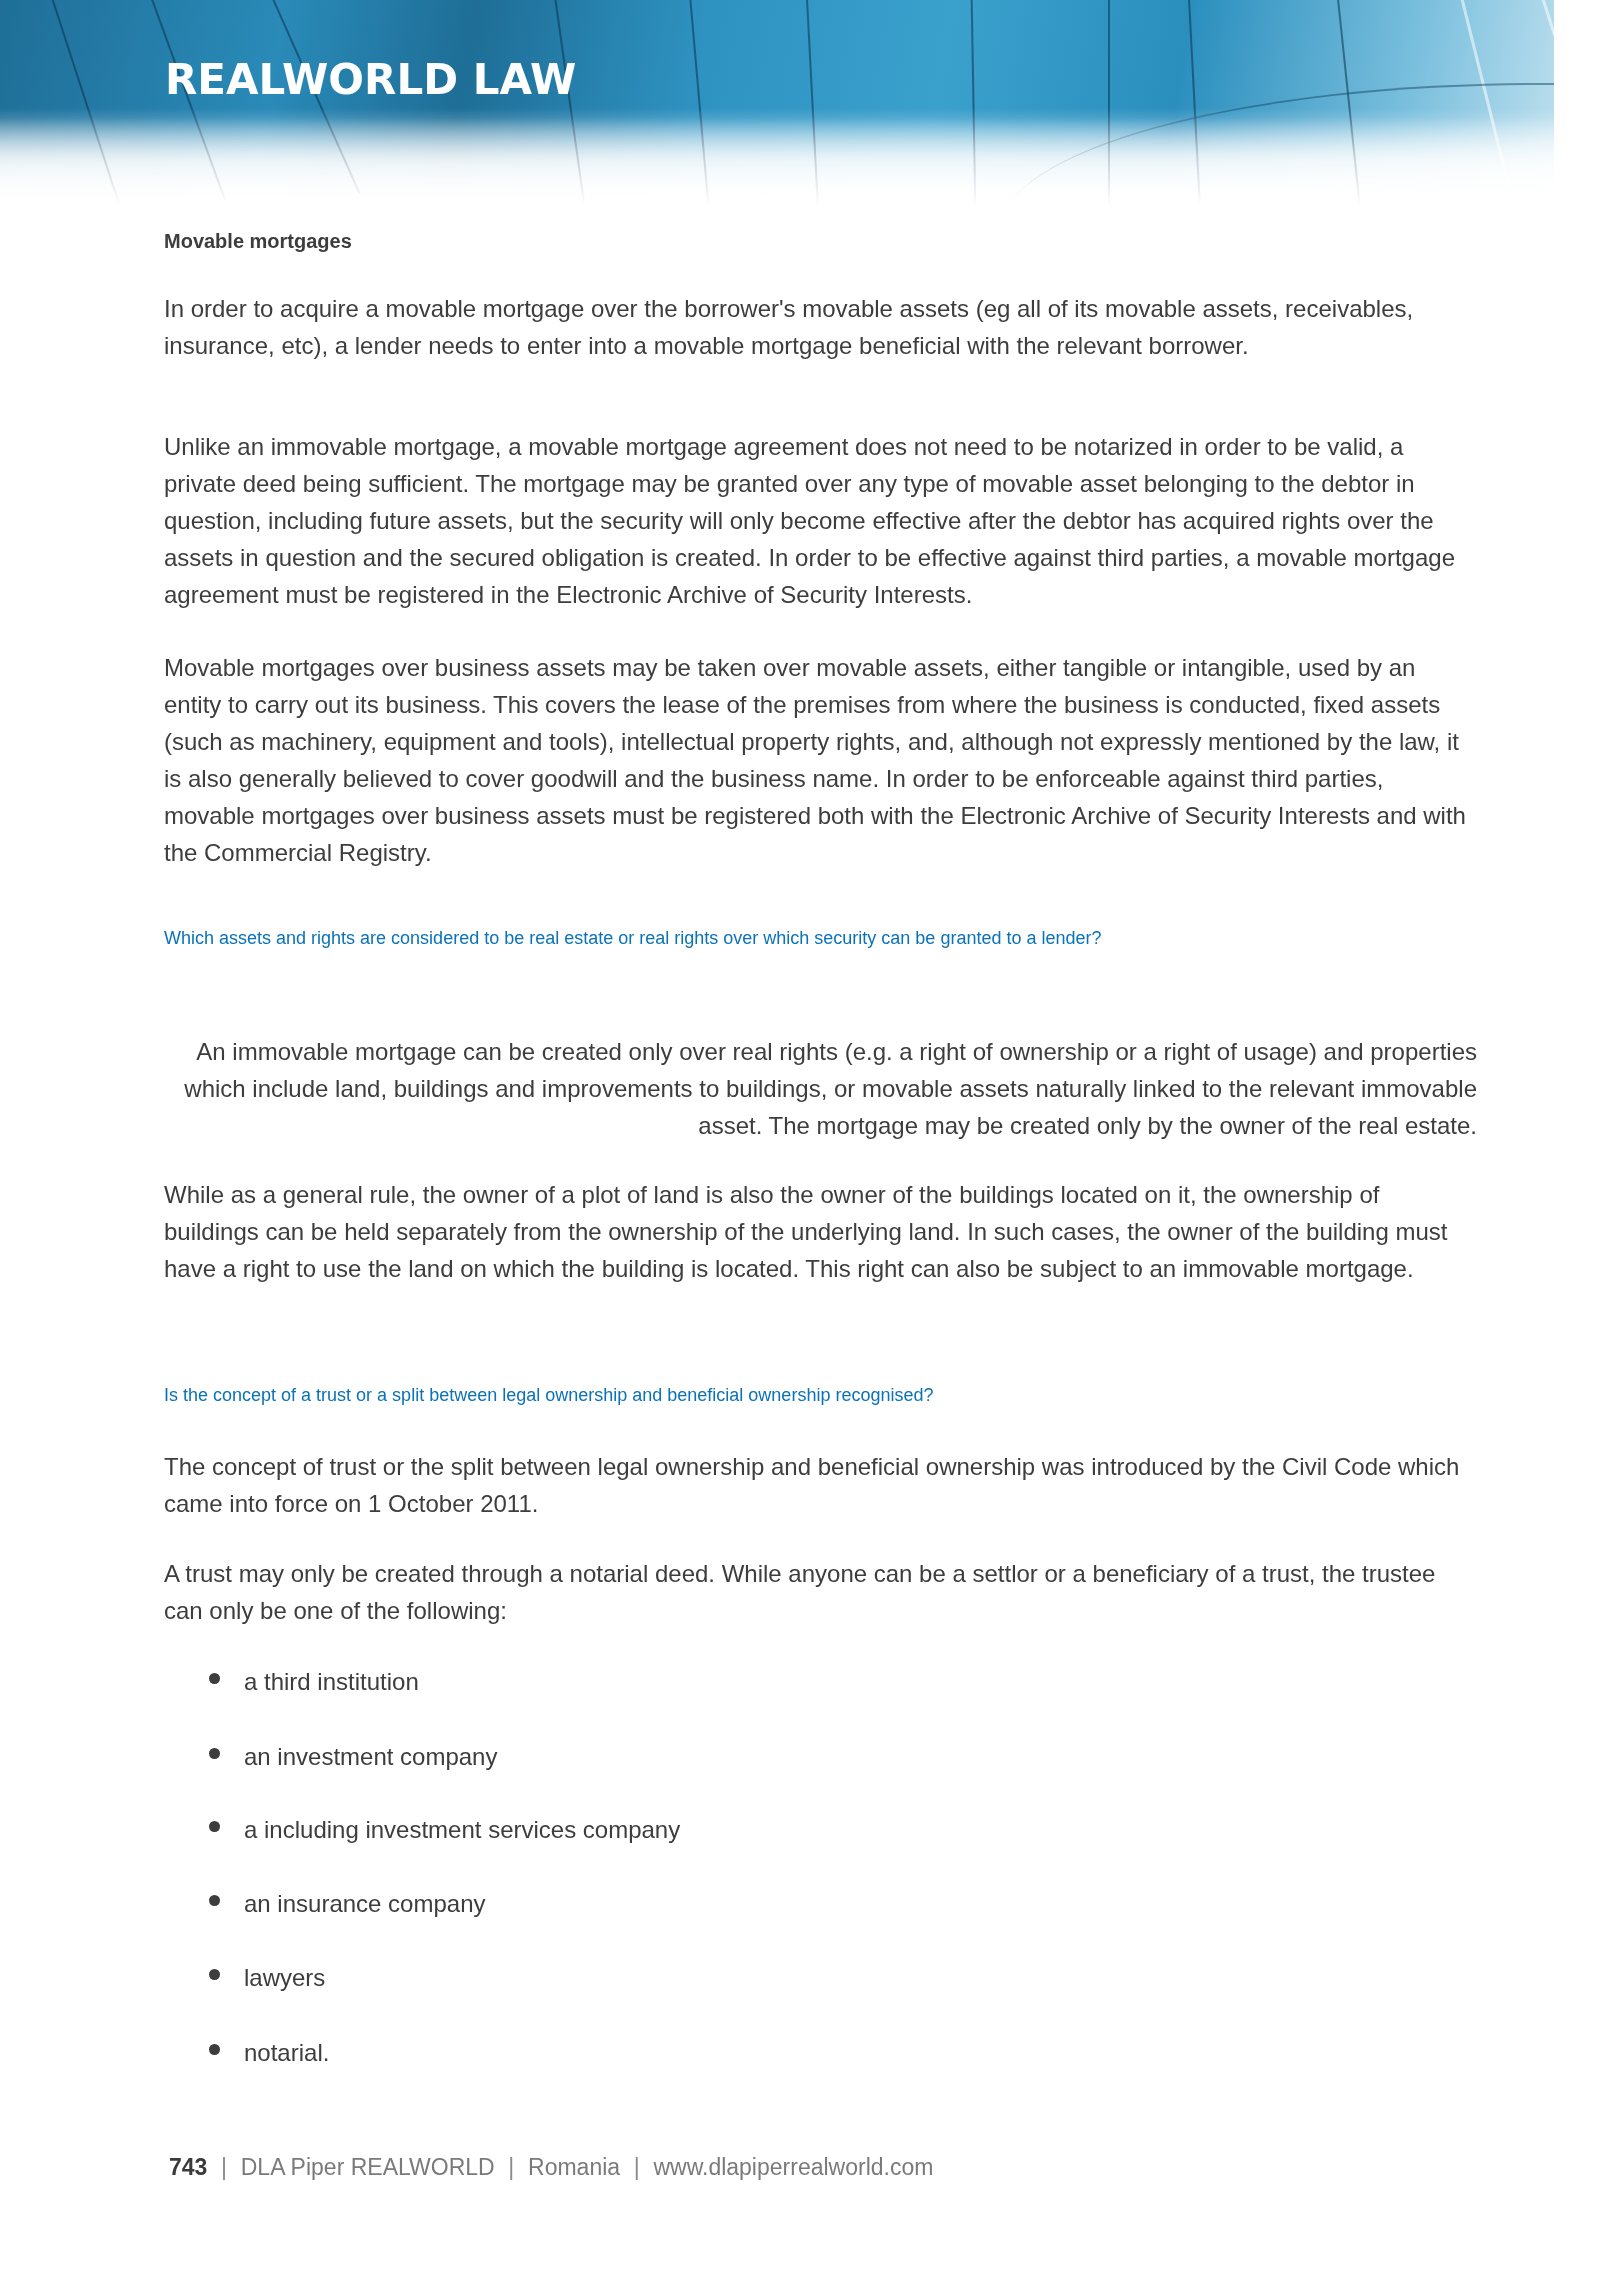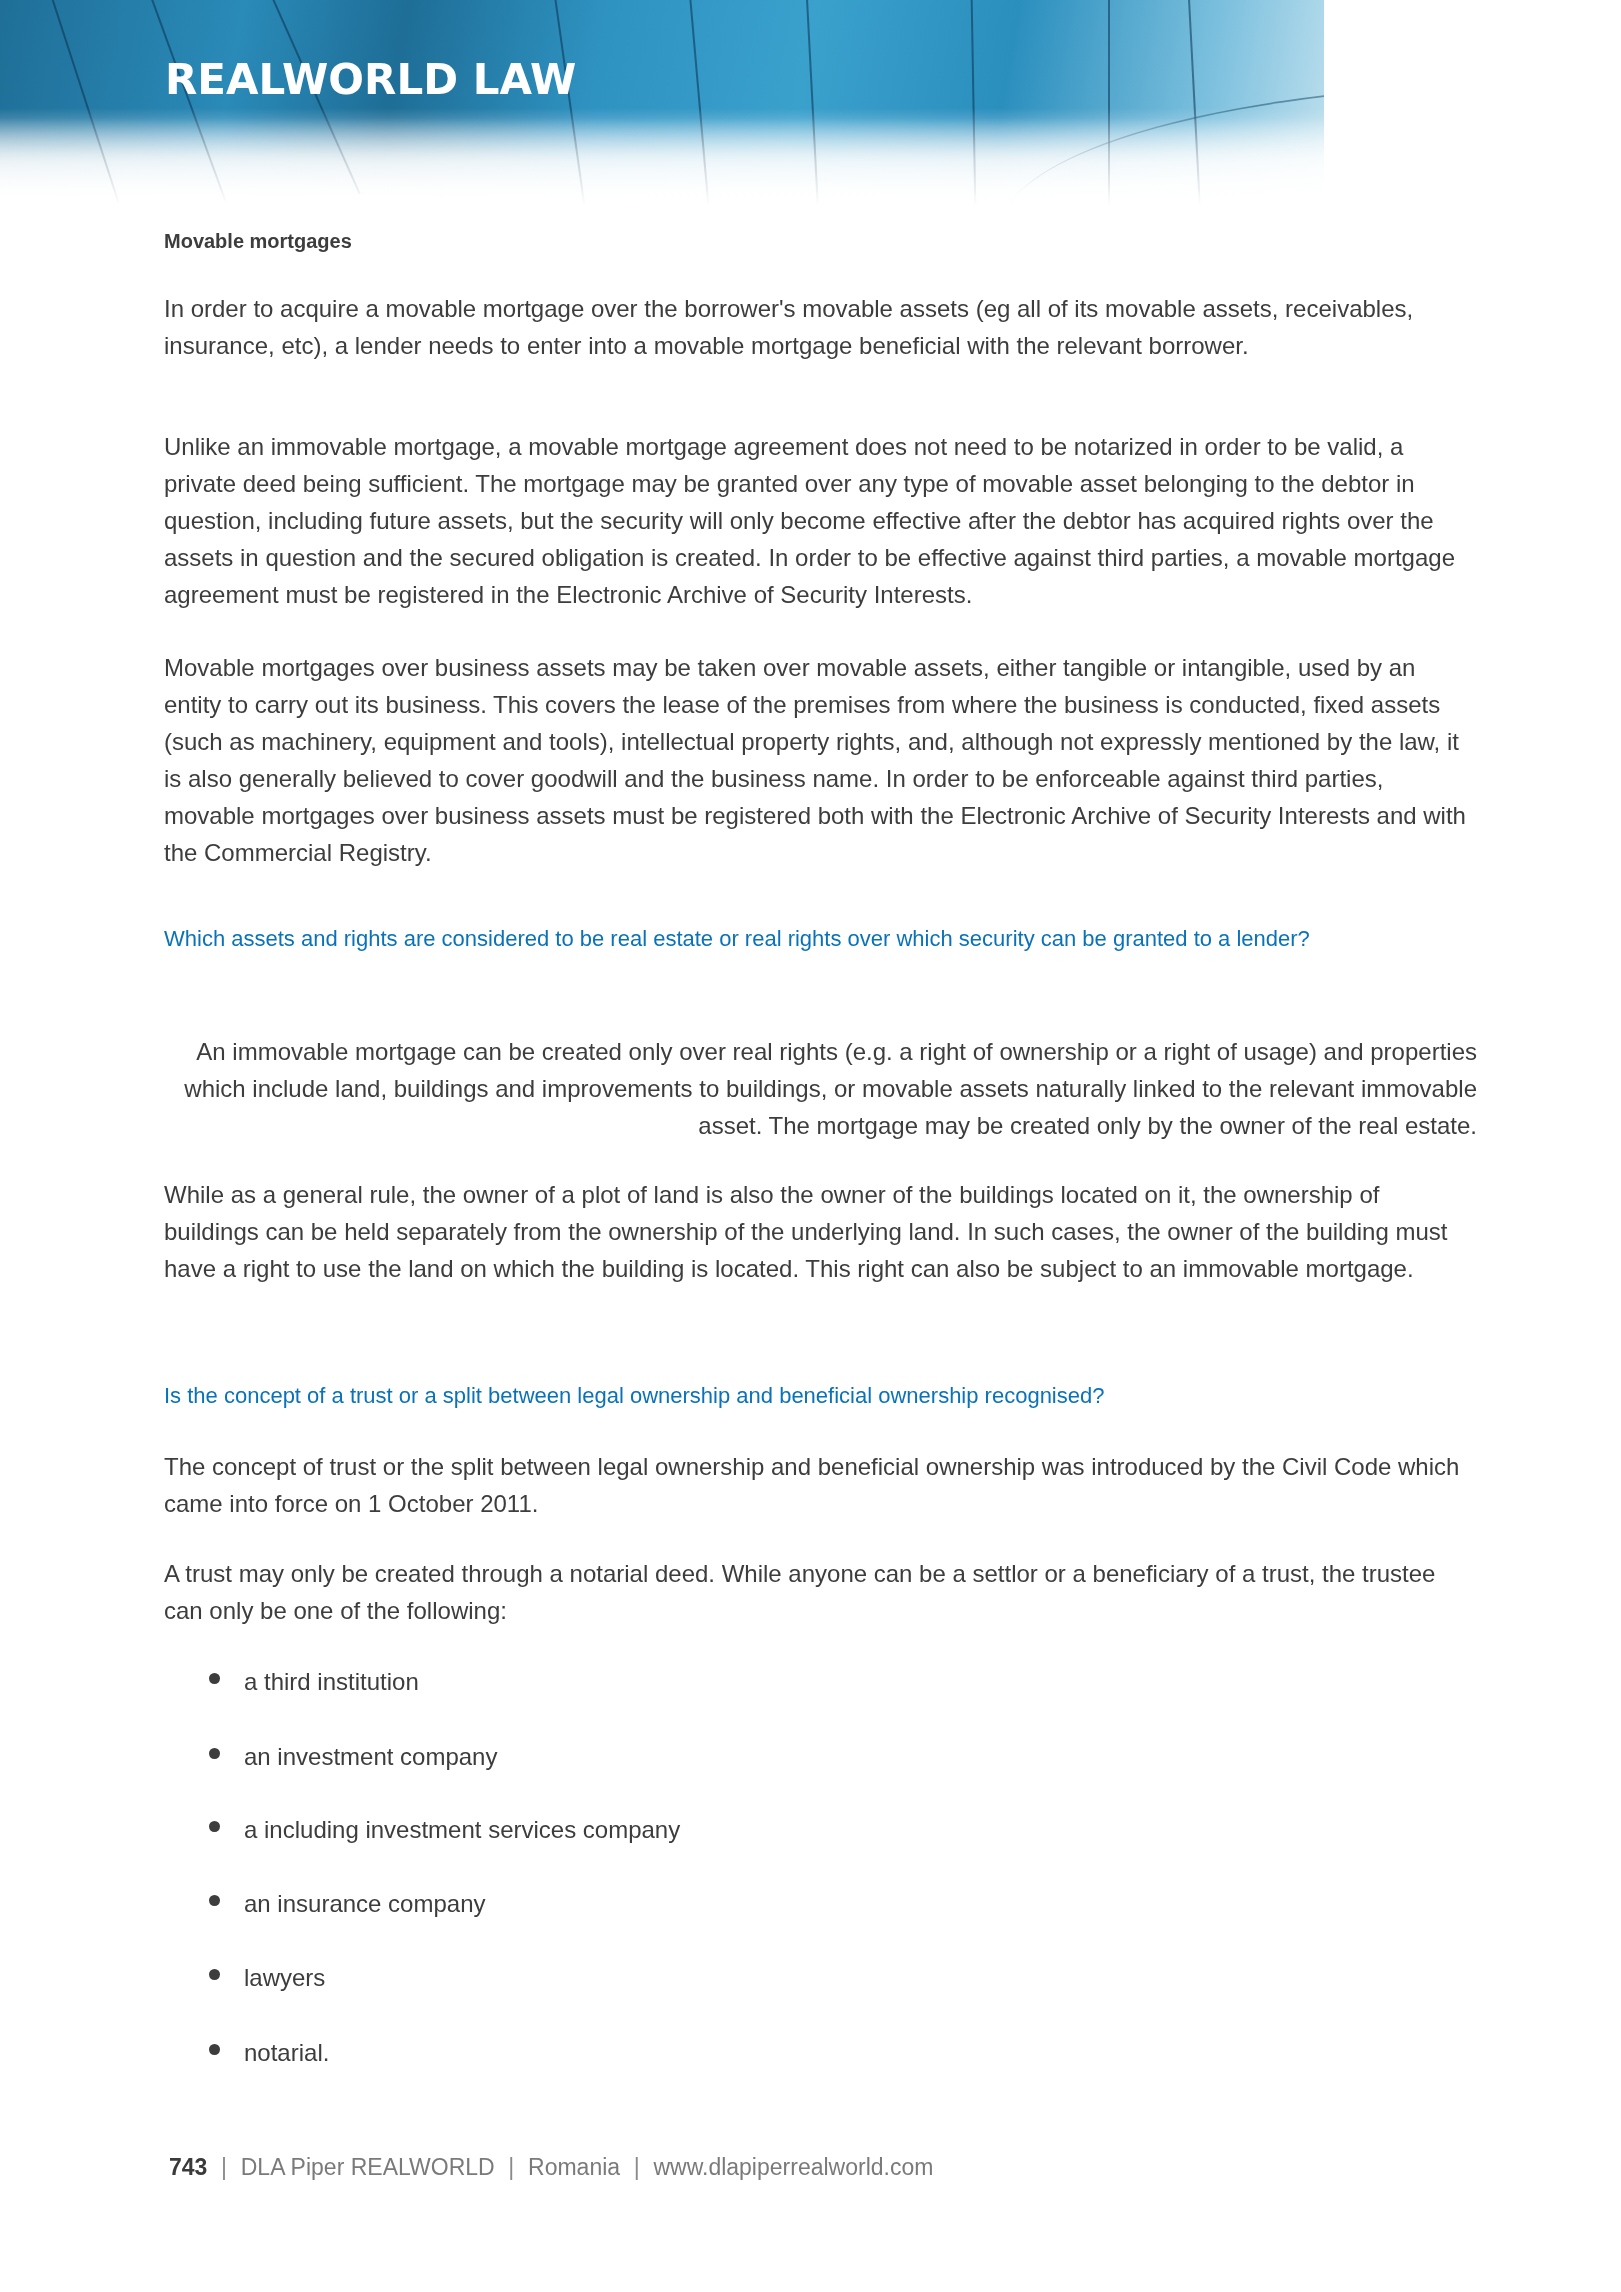--- a/index.html
+++ b/index.html
@@ -5,21 +5,21 @@
     html, body { margin: 0; padding: 0; background: #ffffff; }
     body {
       width: 1621px;
       height: 2293px;
       position: relative;
       overflow: hidden;
       font-family: "Liberation Sans", "DejaVu Sans", sans-serif;
       color: #3d3d3d;
     }
     .header {
-      position: absolute; left: 0; top: 0; width: 1324px; height: 211px;
+      position: absolute; left: 0; top: 0; width: 1554px; height: 211px;
       overflow: hidden;
       background:
         linear-gradient(180deg, rgba(255,255,255,0) 0px, rgba(255,255,255,0) 118px, rgba(255,255,255,0.75) 162px, #ffffff 201px),
         linear-gradient(100deg, #1f6f98 0%, #2a8ab8 18%, #1e6e97 30%, #2f93c2 45%, #3aa0cc 60%, #2b8fbe 75%, #7cc0de 90%, #bfe0ee 100%);
     }
     .header .facet {
       position: absolute; top: -39px; height: 255px; width: 2px;
       background: rgba(10, 50, 80, 0.55);
       transform-origin: top left;
     }
@@ -38,21 +38,21 @@
       font-family: "DejaVu Sans", sans-serif;
       font-weight: bold; font-size: 42px; letter-spacing: 0px;
       color: #ffffff;
     }
     .content {
       position: absolute; left: 164px; top: 0; width: 1313px;
       font-size: 24px; line-height: 37px; color: #3d3d3d;
     }
     .block { position: absolute; left: 0; width: 1313px; margin: 0; }
     .h-bold { font-weight: bold; font-size: 20px; }
-    .h-blue { color: #0a72b8; font-size: 22px; line-height: 39px; }
+    .h-blue { color: #0a72b8; font-size: 18px; line-height: 39px; }
     .bullets { position: absolute; left: 0; top: 0; width: 1313px; margin: 0; padding: 0; list-style: none; }
     .bullet-item { position: absolute; left: 0; width: 1176px; }
     .bullet-dot {
       position: absolute; left: 45px; top: 9.8px; width: 10.8px; height: 10.8px;
       border-radius: 50%; background: #3d3d3d;
     }
     .bullet-text { position: absolute; left: 80px; top: 0; white-space: nowrap; }
     .footer {
       position: absolute; left: 169px; top: 2154px;
       font-size: 23px; color: #7a7a7a; white-space: nowrap;

